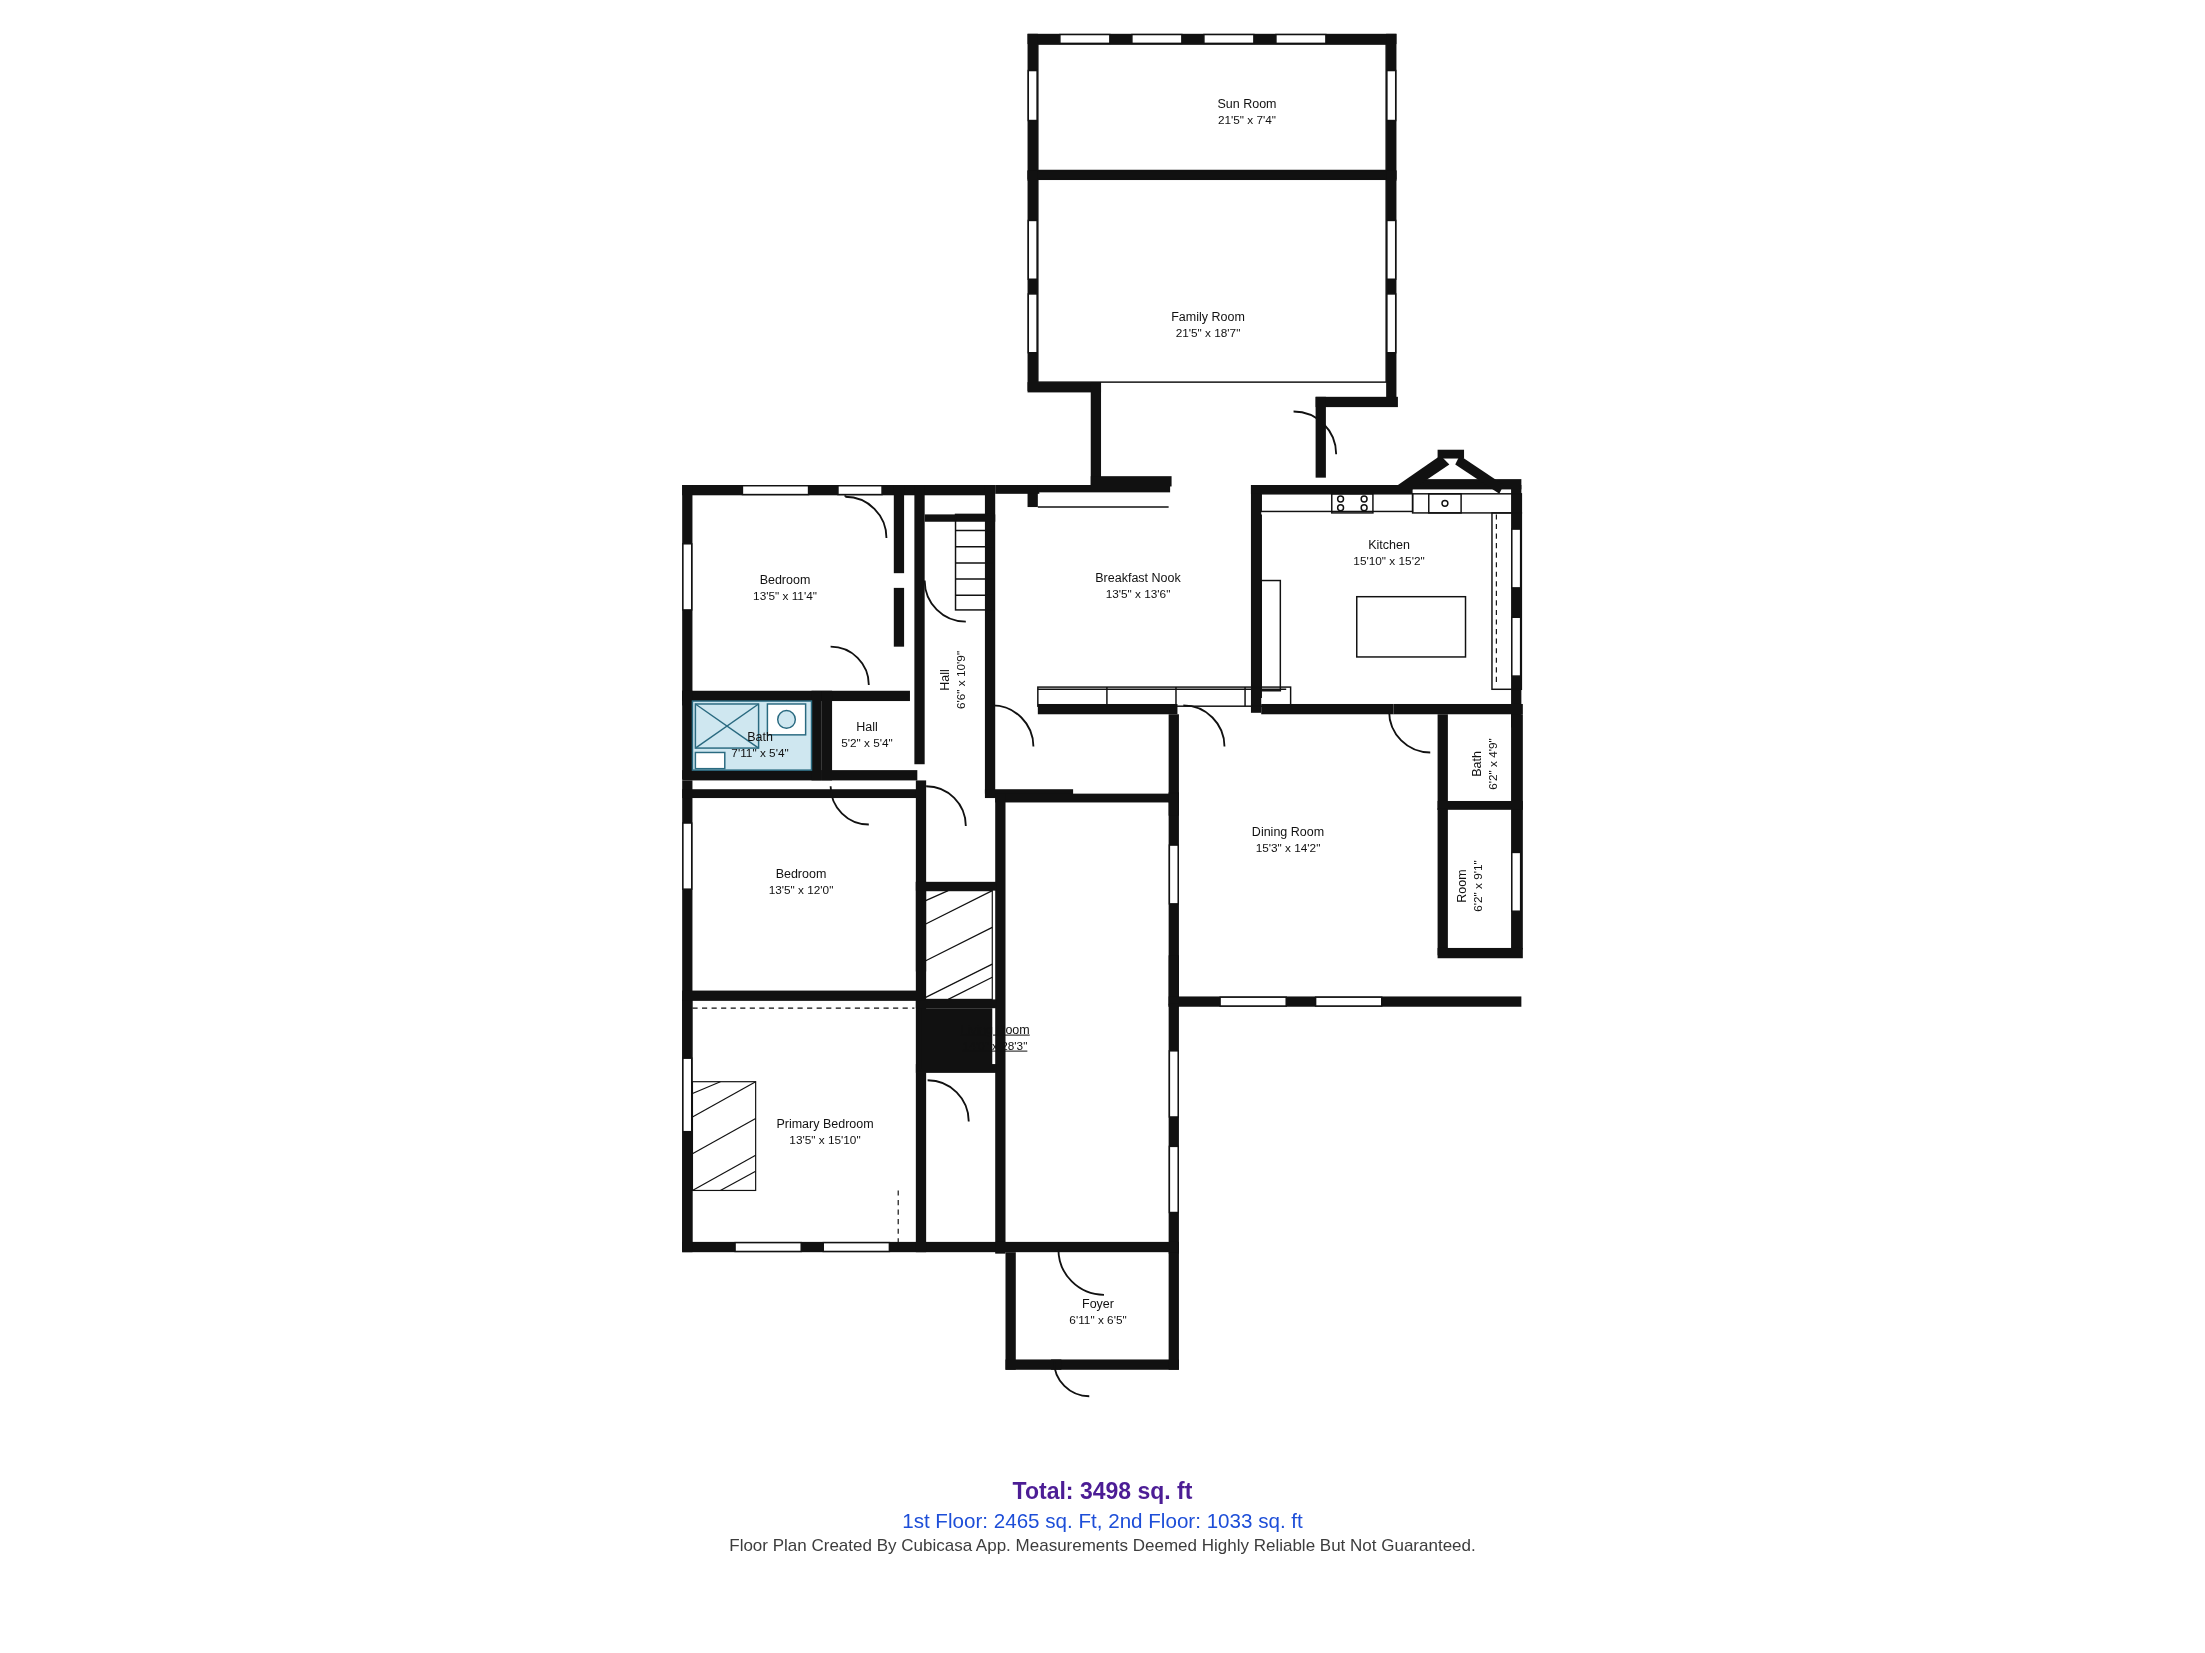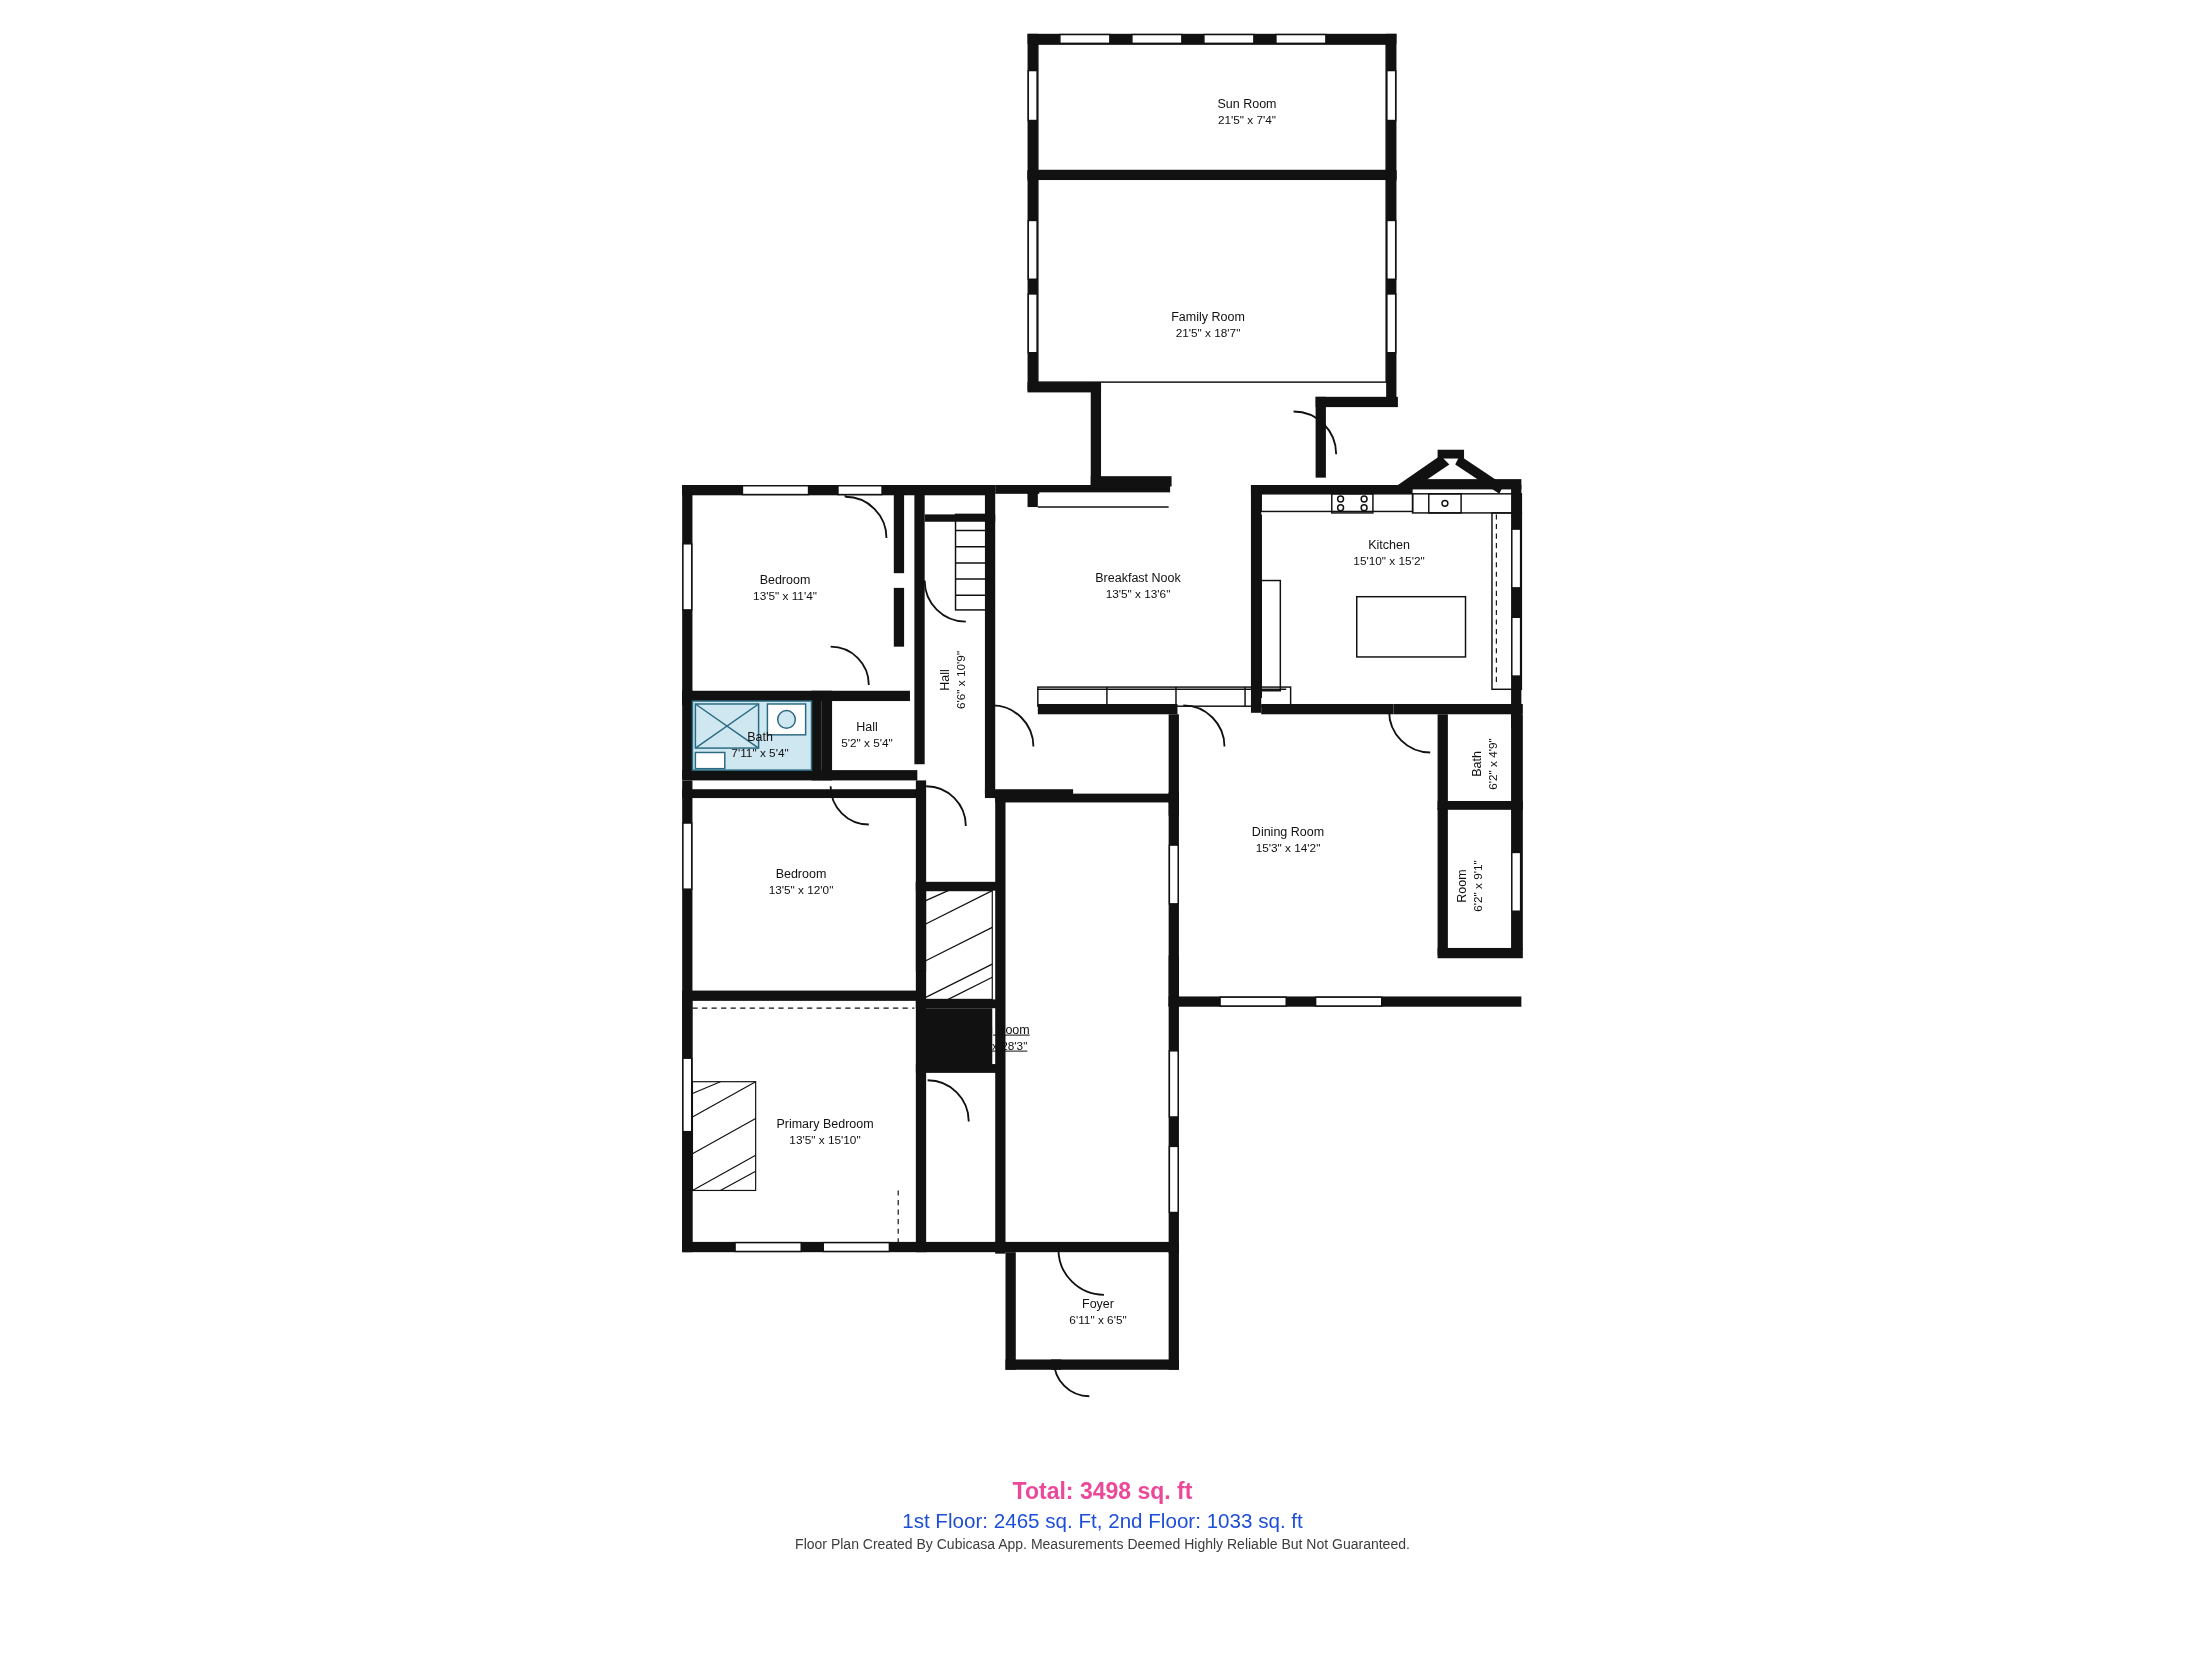--- a/index.html
+++ b/index.html
@@ -45,30 +45,30 @@
   .footer {
     position: absolute;
     left: 0;
     top: 1478px;
     width: 2205px;
     text-align: center;
   }
   .footer .total {
     font-size: 23px;
     font-weight: bold;
-    color: #ec4899;
+    color: #4c1d95;
     margin-bottom: 4.4px;
   }
   .footer .line {
     font-size: 20.6px;
     color: #1d4ed8;
     margin-bottom: 2.9px;
   }
   .footer .credit {
-    font-size: 14px;
+    font-size: 17px;
     color: #3d3d3d;
   }
 </style>
 </head>
 <body>
 
 <div id="plan">
   <svg viewBox="0 0 3000 1980" width="2205" height="1455" xmlns="http://www.w3.org/2000/svg">
     <rect x="0" y="0" width="3000" height="1980" fill="#ffffff"></rect>
 

